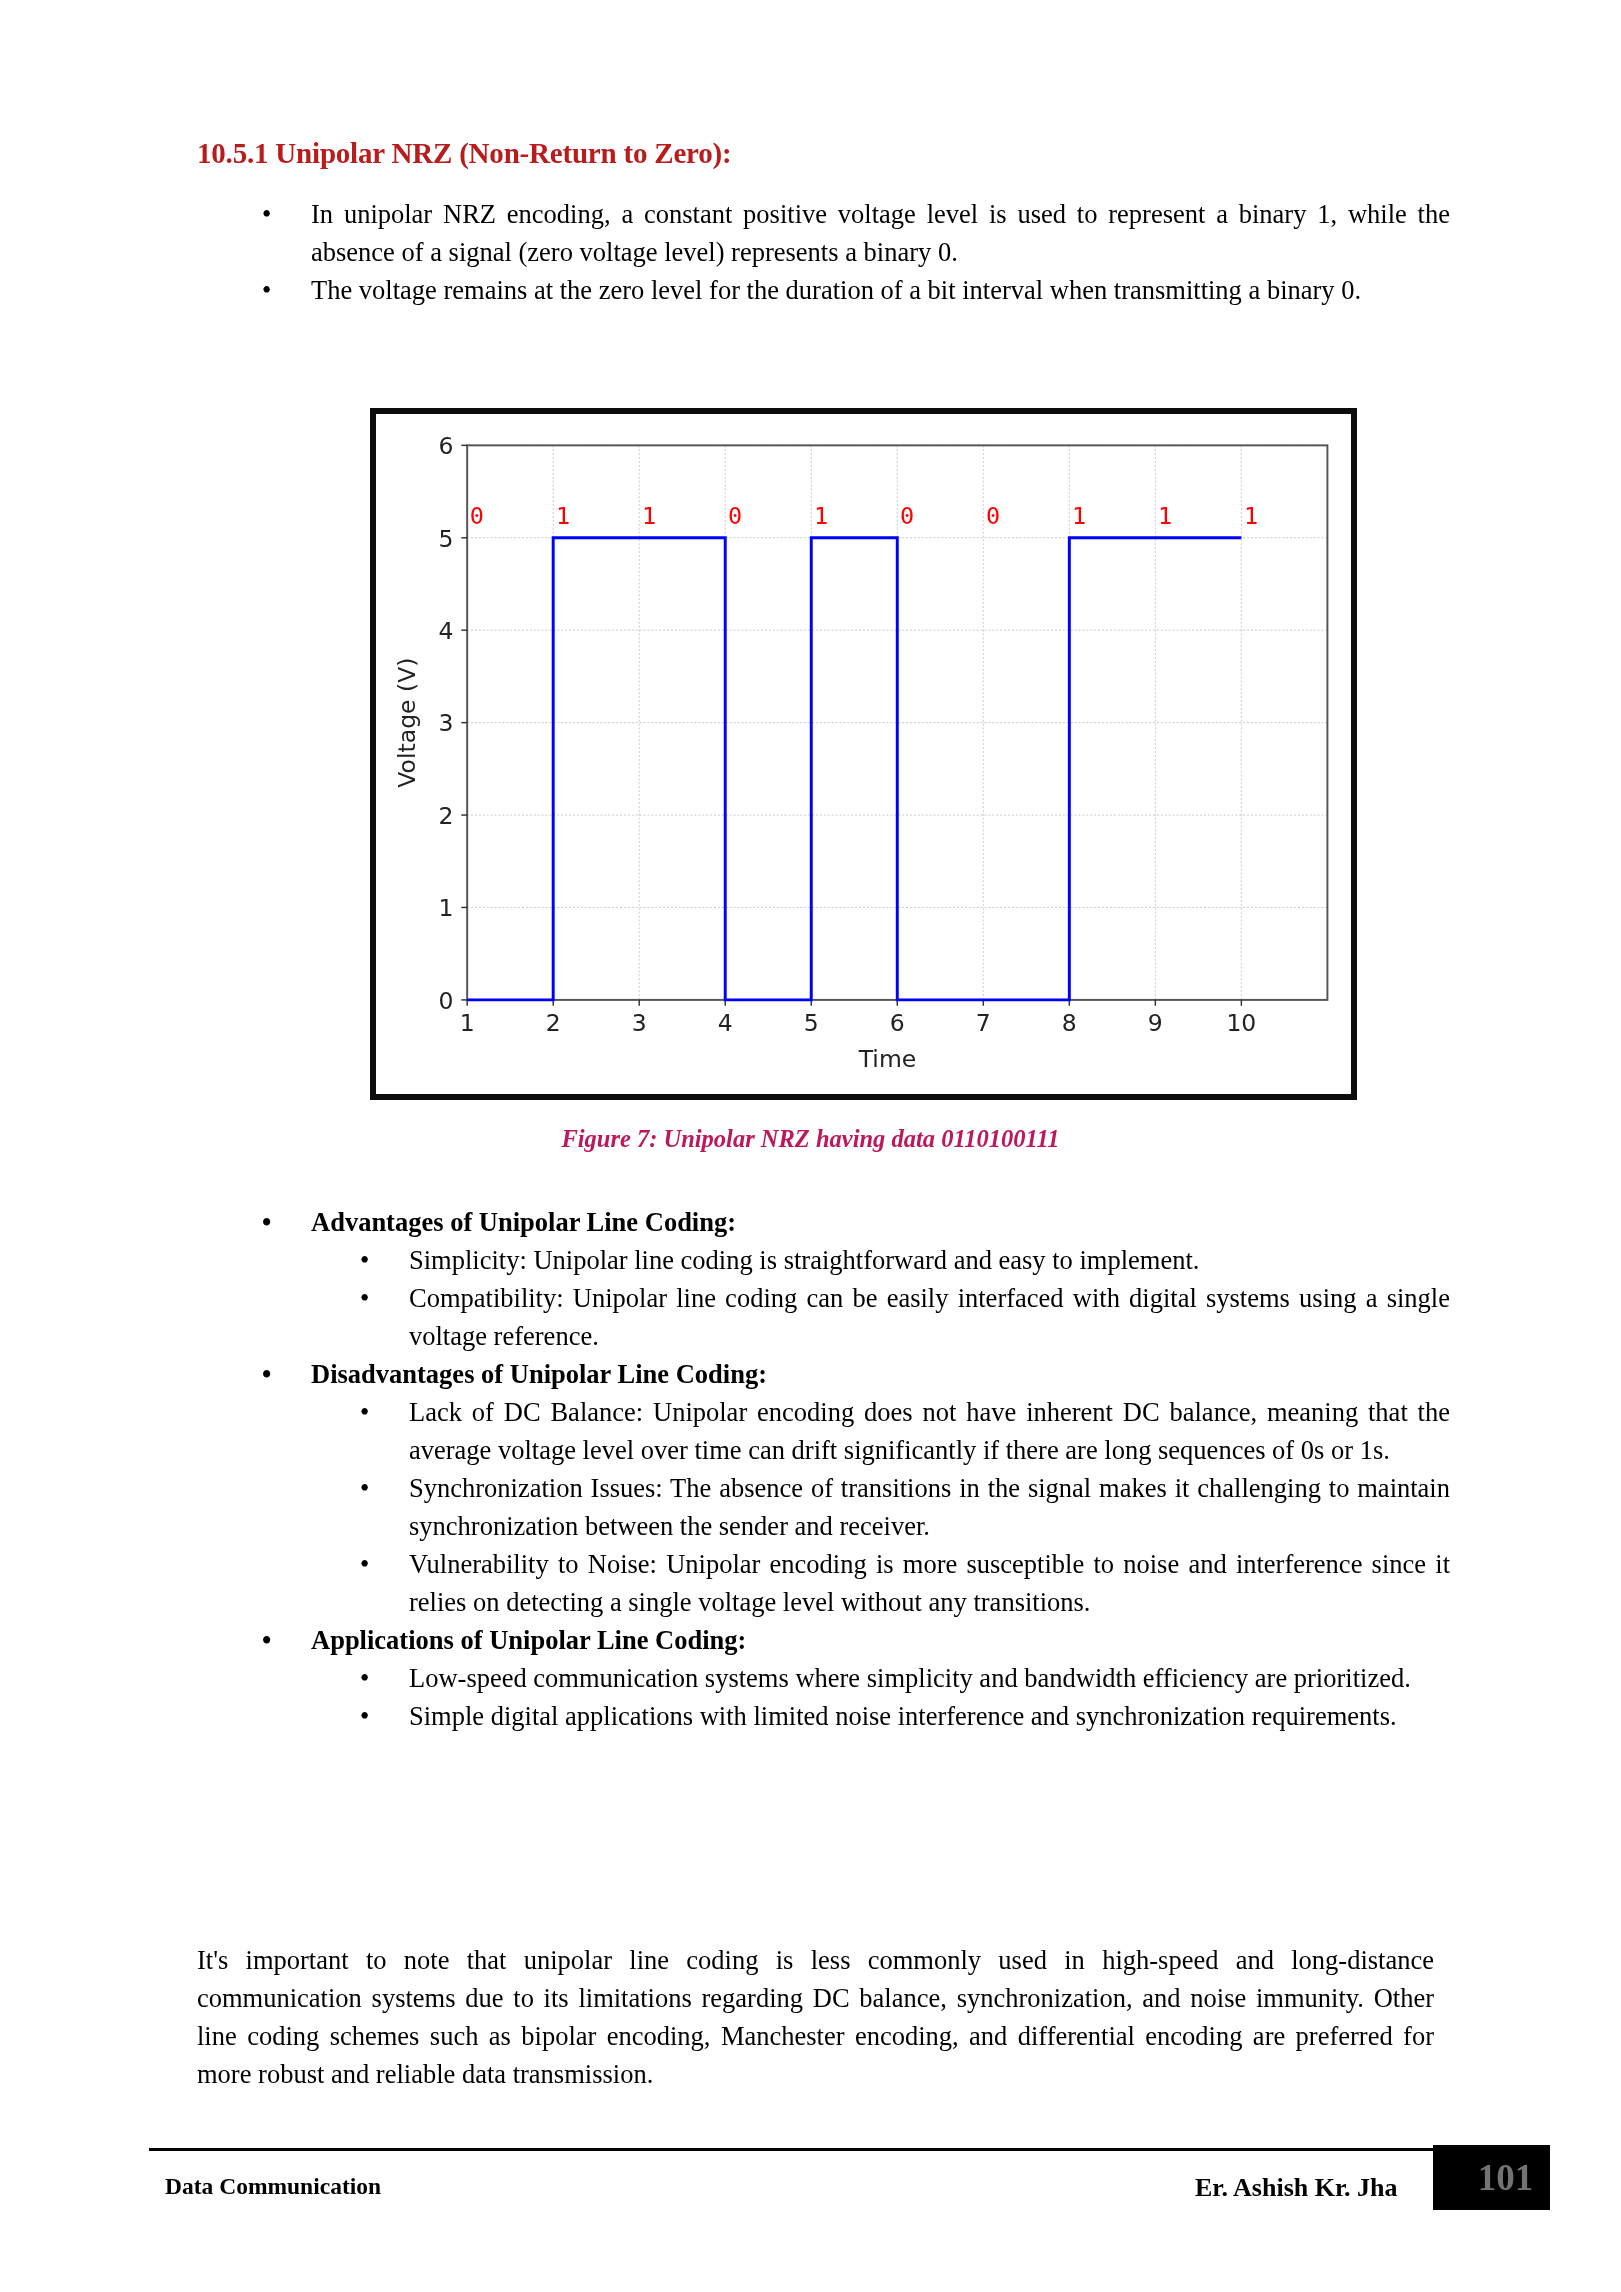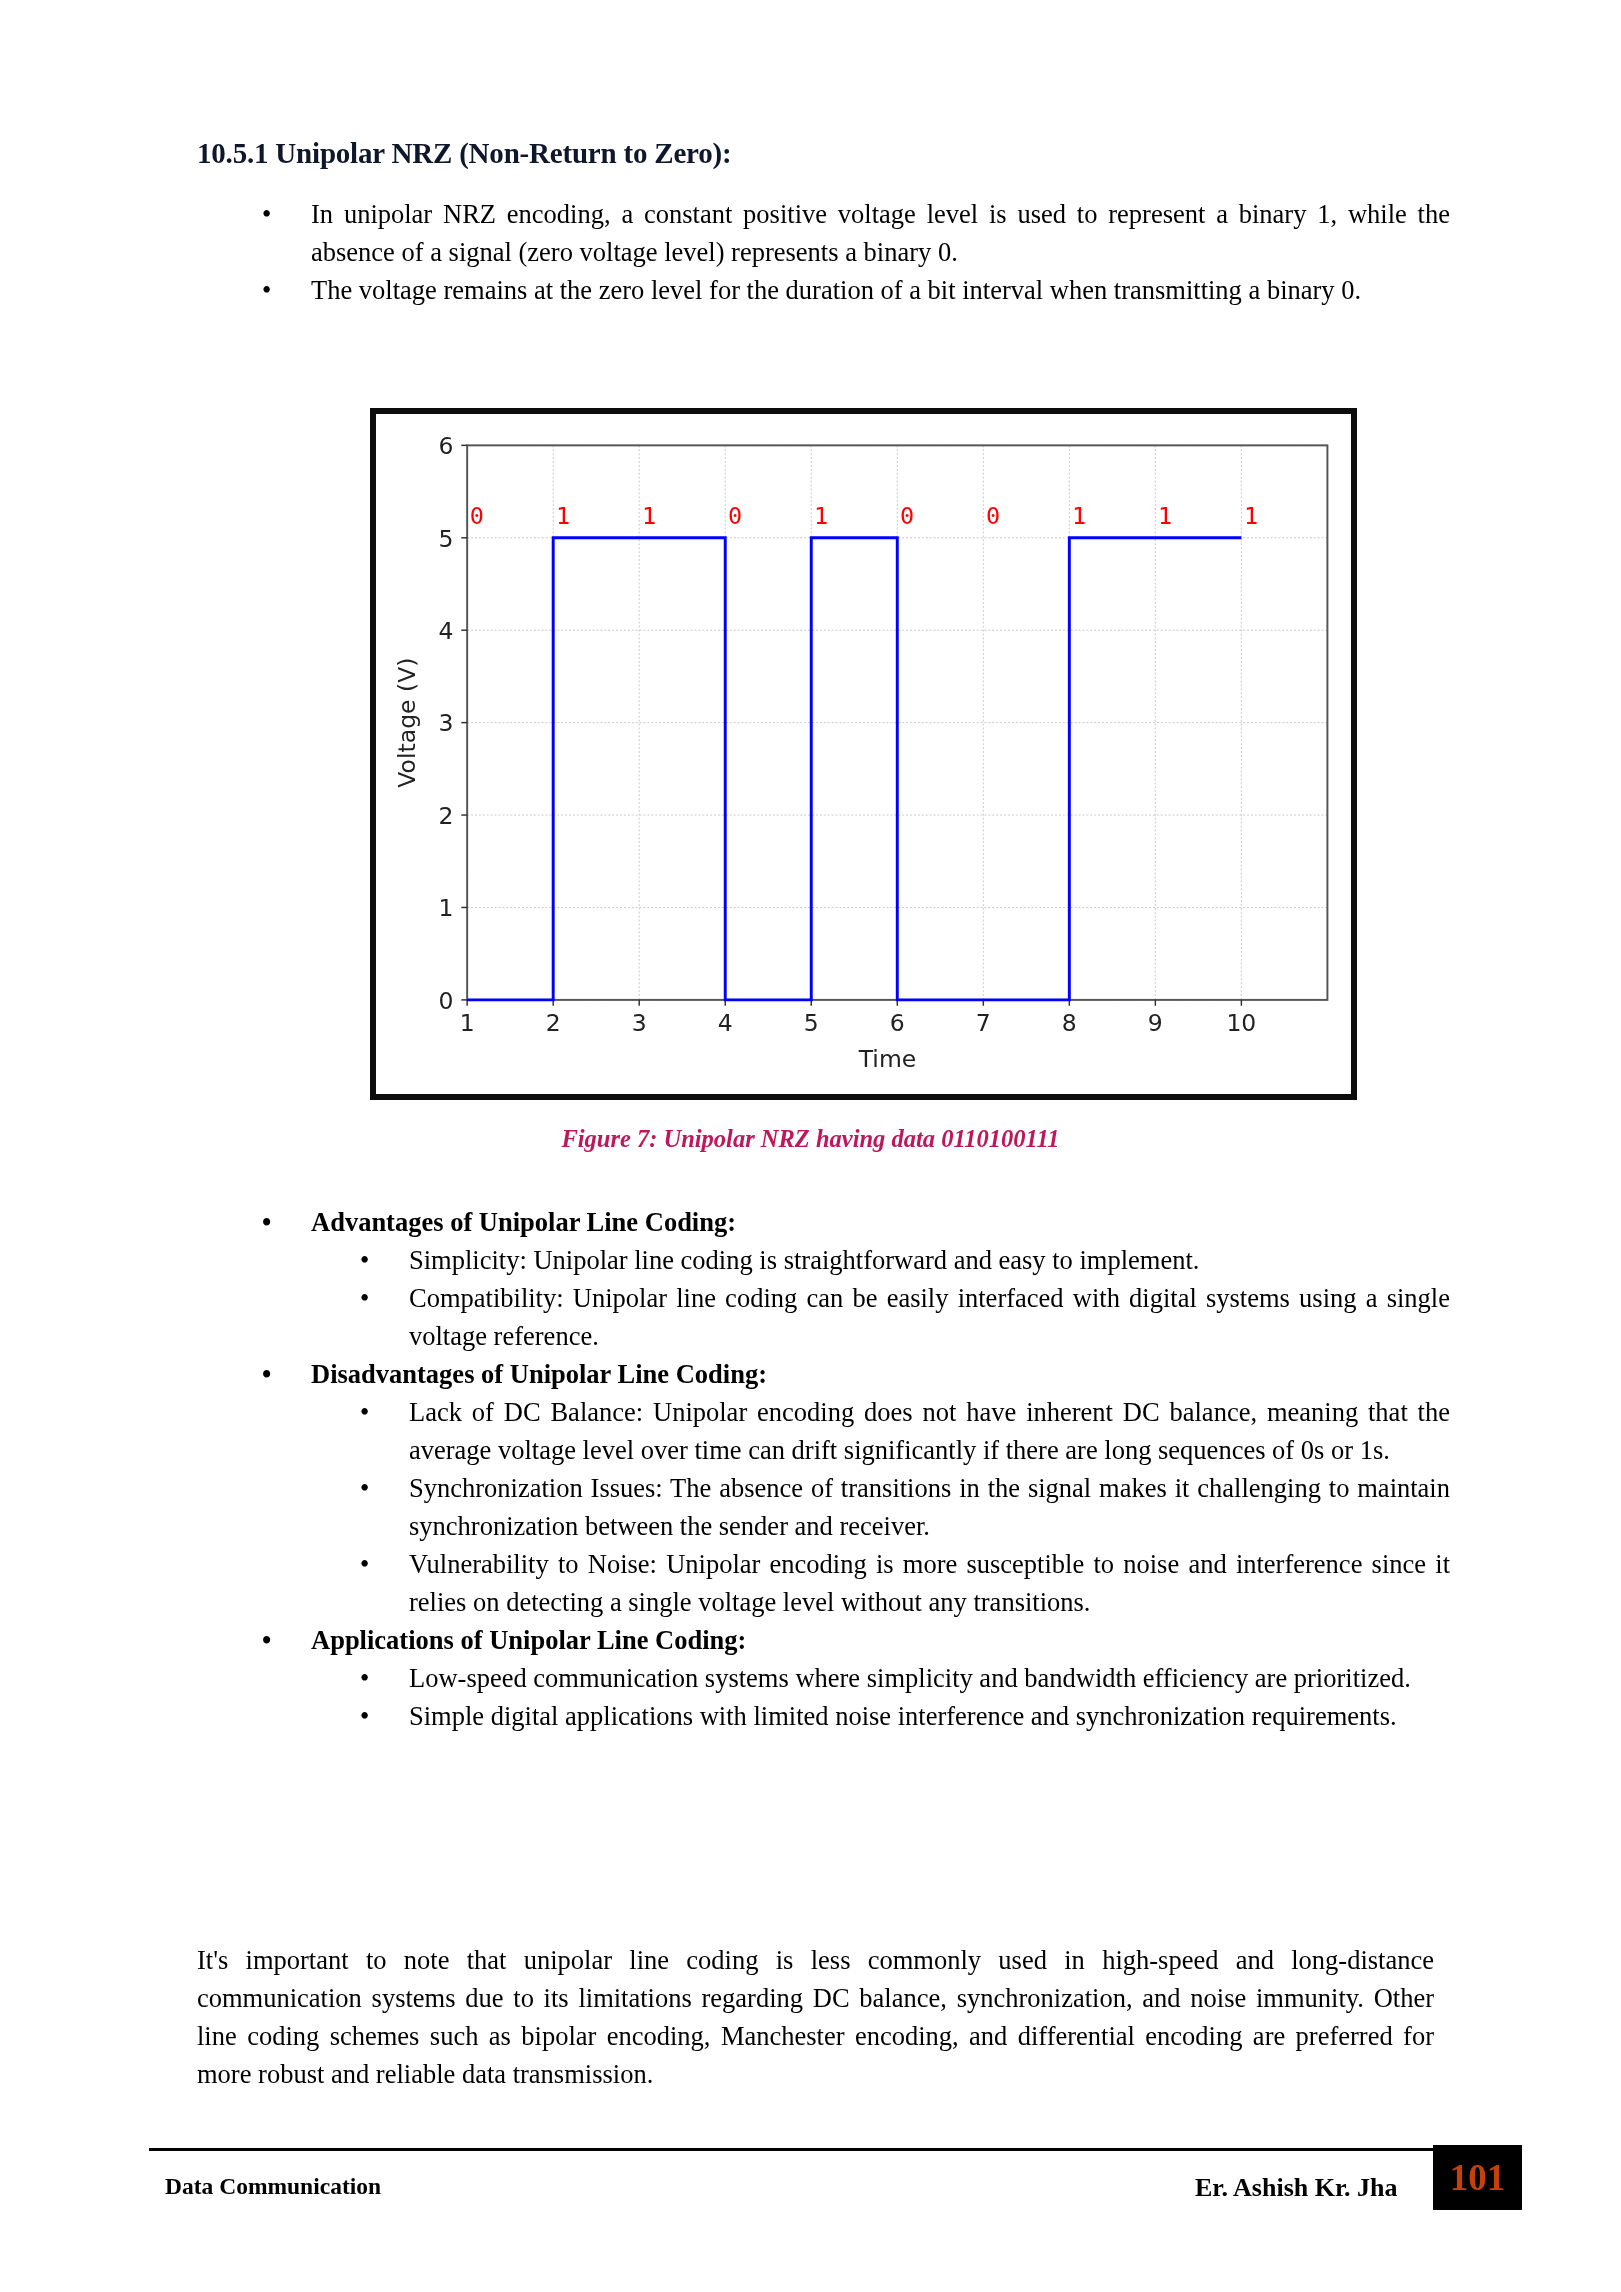--- a/index.html
+++ b/index.html
@@ -1,21 +1,21 @@
 <!DOCTYPE html>
 <html><head>
 <meta charset="utf-8">
 <style>
   html, body { margin: 0; padding: 0; background: #ffffff; }
   body { width: 1621px; height: 2293px; position: relative; overflow: hidden;
          font-family: "Liberation Serif", "DejaVu Serif", serif; color: #000; }
   .page { position: absolute; left: 0; top: 0; width: 1621px; height: 2293px; }
 
   .heading { position: absolute; left: 197px; top: 137px; font-size: 29px; font-weight: bold;
-             color: #0f172a; margin: 0; letter-spacing: -0.2px; }
+             color: #b91c1c; margin: 0; letter-spacing: -0.2px; }
 
   ul.l1 { position: absolute; margin: 16px; padding: 0; list-style: none; }
   ul.l1 > li { position: relative; padding-left: 98px; font-size: 26.5px; line-height: 38px;
                text-align: justify; }
   ul.l1 > li::before { content: "•"; position: absolute; left: 49px; top: 0; font-size: 26.5px; }
   .bold { font-weight: bold; }
   ul.l2 { margin: 0; padding: 0; list-style: none; }
   ul.l2 > li { position: relative; padding-left: 98px; text-align: justify; font-weight: normal; }
   ul.l2 > li::before { content: "•"; position: absolute; left: 49px; top: 0; }
 
@@ -30,22 +30,22 @@
 
   #adv-list { left: 197px; top: 1187px; width: 1237px; }
 
   .closing { position: absolute; left: 197px; top: 1941px; width: 1237px; margin: 0;
              font-size: 26.5px; line-height: 38px; text-align: justify; }
 
   .footer-rule { position: absolute; left: 149px; top: 2148px; width: 1284px; height: 2.9px; background: #000; }
   .footer-left { position: absolute; left: 165px; top: 2173px; font-size: 23.5px; font-weight: bold; }
   .footer-right { position: absolute; left: 1195px; top: 2173px; font-size: 26px; font-weight: bold; }
   .page-badge { position: absolute; left: 1433px; top: 2145px; width: 89px; height: 65px; background: #000;
-                color: #c2410c; font-size: 37px; font-weight: bold; display: flex; align-items: center;
-                justify-content: center; }
+                color: #737373; font-size: 37px; font-weight: bold; display: flex; align-items: center;
+                justify-content: center; padding-left: 28px; }
 </style>
 </head>
 <body>
 
 <div class="page">
 
   <h2 class="heading">10.5.1 Unipolar NRZ (Non-Return to Zero):</h2>
 
   <ul class="l1" id="top-list">
     <li>In unipolar NRZ encoding, a constant positive voltage level is used to represent a binary 1, while the absence of a signal (zero voltage level) represents a binary 0.</li>

